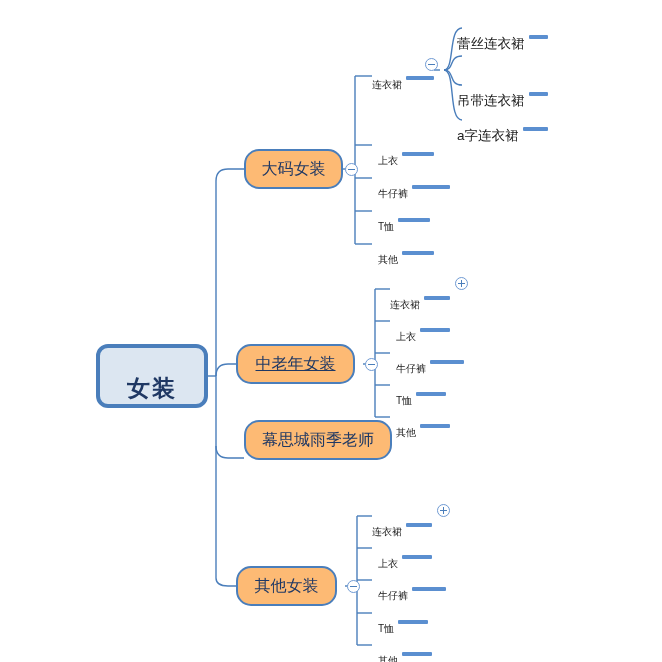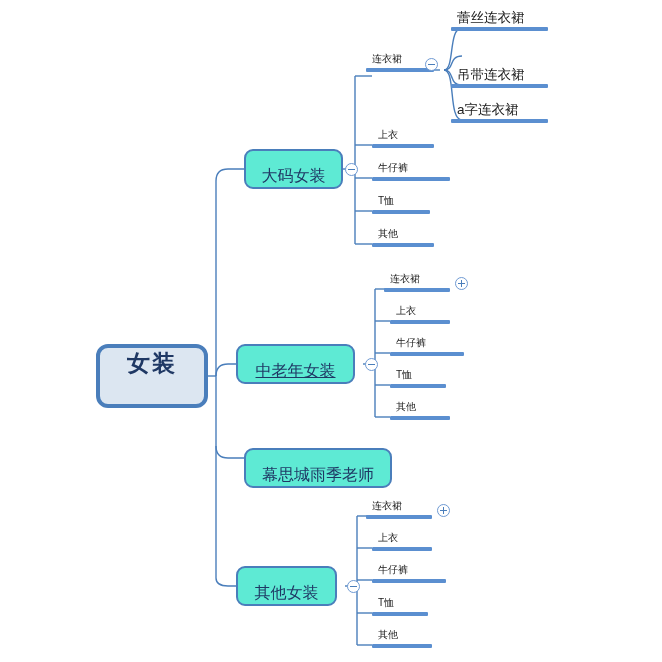--- a/index.html
+++ b/index.html
@@ -29,52 +29,52 @@
   }
 
   
   .root-node {
     position: absolute;
     box-sizing: border-box;
     background: #dce6f1;
     border: 4px solid #4a7ebb;
     border-radius: 12px;
     display: flex;
-    align-items: flex-start;
+    align-items: flex-end;
     justify-content: center;
     color: #1f3864;
     font-size: 23px;
     font-weight: bold;
     letter-spacing: 2px;
   }
 
   
   .branch-node {
     position: absolute;
     box-sizing: border-box;
-    background: #5eead4;
+    background: #fdba74;
     border: 2px solid #4a7ebb;
-    border-radius: 9px;
+    border-radius: 15px;
     display: flex;
-    align-items: flex-end;
+    align-items: center;
     justify-content: center;
     color: #1f3864;
     font-size: 16px;
     white-space: nowrap;
     padding: 0 10px;
   }
 
   
   .topic-node {
     position: absolute;
     box-sizing: border-box;
     display: flex;
-    flex-direction: column;
     justify-content: flex-end;
     white-space: nowrap;
+    margin-top: 26px;
   }
   .topic-label {
     color: #1a1a1a;
     font-size: 10px;
     line-height: 17px;
     padding: 0 4px 1px 6px;
   }
   .topic-underline {
     height: 4px;
     background: #5b8fd0;
@@ -244,21 +244,21 @@
   <div class="topic-node" style="left:390px; top:366px; width:56px;">
     <span class="topic-label">T恤</span>
     <span class="topic-underline"></span>
   </div>
 
   <div class="topic-node" style="left:390px; top:398px; width:60px;">
     <span class="topic-label">其他</span>
     <span class="topic-underline"></span>
   </div>
 
-  <div class="branch-node" style="left:244px; top:448px; width:148px; height:40px;">
+  <div class="branch-node" style="left:244px; top:420px; width:148px; height:40px;">
     <span>幕思城雨季老师</span>
   </div>
 
   <div class="branch-node" style="left:236px; top:566px; width:101px; height:40px;">
     <span>其他女装</span>
   </div>
   <div class="toggle" style="left:347px; top:580px;"></div>
 
   <div class="topic-node" style="left:366px; top:497px; width:66px;">
     <span class="topic-label">连衣裙</span>

